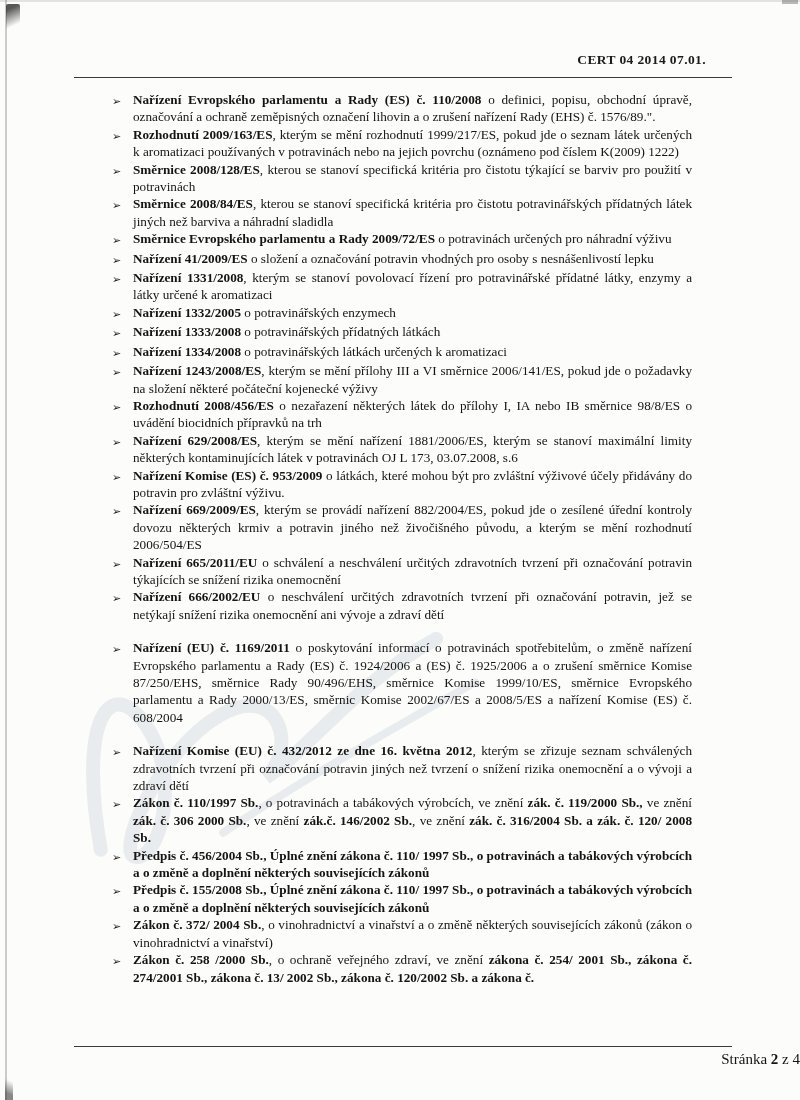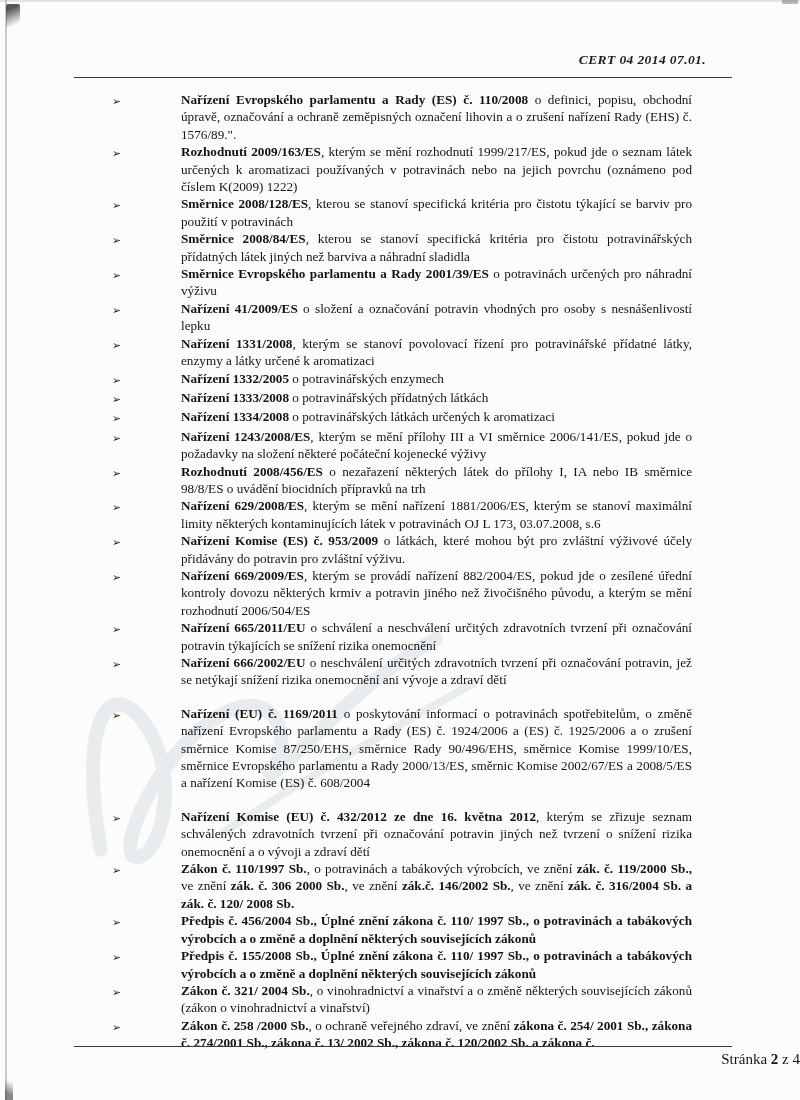--- a/index.html
+++ b/index.html
@@ -13,32 +13,32 @@
   }
   
   .edge-left{position:absolute;left:5px;top:0;width:2px;height:1100px;background:#4a4a4a;opacity:.28;}
   .mark-topleft{position:absolute;left:6px;top:4px;width:14px;height:30px;background:linear-gradient(155deg,#2e2e2e 18%,rgba(60,60,60,0) 70%);opacity:.8;border-radius:2px;}
   .mark-bottomleft{position:absolute;left:5px;top:1078px;width:8px;height:22px;background:linear-gradient(25deg,#3a3a3a 30%,rgba(60,60,60,0) 85%);opacity:.6;}
   .mark-topright{position:absolute;right:2px;top:0;width:16px;height:4px;background:#555;opacity:.4;}
   .edge-top{position:absolute;left:0;top:0;width:100%;height:2px;background:#777;opacity:.18;}
 
   .doc-ref{
     position:absolute;top:52px;right:94px;
-    font-style:italic;font-weight:bold;font-size:13.5px;letter-spacing:.4px;color:#1c1c1c;
+    font-weight:bold;font-size:13.5px;letter-spacing:.4px;color:#1c1c1c;
   }
   .header-rule{position:absolute;top:77px;left:74px;right:68px;border-top:1.6px solid #3a3a3a;}
 
   .content{
     position:absolute;top:91px;left:112px;width:580px;
     font-size:13.2px;line-height:17.4px;color:#141414;
   }
   .item{display:flex;}
   .item.gap{margin-top:16px;}
   .bullet{flex:0 0 21px;font-size:11px;padding-top:2px;color:#1a1a1a;font-family:"DejaVu Sans", sans-serif;}
-  .body-text{flex:1;text-align:justify;margin-left:48px;}
+  .body-text{flex:1;text-align:justify;}
   .bold{font-weight:bold;}
 
   .watermark{
     position:absolute;left:30px;top:560px;width:460px;height:300px;
     transform:rotate(-22deg);opacity:.14;pointer-events:none;
   }
 
   .footer-rule{position:absolute;left:74px;right:68px;top:1046px;border-top:1.4px solid #3a3a3a;}
   .footer{
     position:absolute;top:1051px;left:0;width:100%;text-align:right;
@@ -76,21 +76,21 @@
       <div class="item">
         <span class="bullet">➢</span>
         <span class="body-text"><span class="bold">Směrnice 2008/128/ES</span><span>, kterou se stanoví specifická kritéria pro čistotu týkající se barviv pro použití v potravinách</span></span>
       </div>
       <div class="item">
         <span class="bullet">➢</span>
         <span class="body-text"><span class="bold">Směrnice 2008/84/ES</span><span>, kterou se stanoví specifická kritéria pro čistotu potravinářských přídatných látek jiných než barviva a náhradní sladidla</span></span>
       </div>
       <div class="item">
         <span class="bullet">➢</span>
-        <span class="body-text"><span class="bold">Směrnice Evropského parlamentu a Rady 2001/39/ES</span><span> o potravinách určených pro náhradní výživu</span></span>
+        <span class="body-text"><span class="bold">Směrnice Evropského parlamentu a Rady 2009/72/ES</span><span> o potravinách určených pro náhradní výživu</span></span>
       </div>
       <div class="item">
         <span class="bullet">➢</span>
         <span class="body-text"><span class="bold">Nařízení 41/2009/ES</span><span> o složení a označování potravin vhodných pro osoby s nesnášenlivostí lepku</span></span>
       </div>
       <div class="item">
         <span class="bullet">➢</span>
         <span class="body-text"><span class="bold">Nařízení 1331/2008</span><span>, kterým se stanoví povolovací řízení pro potravinářské přídatné látky, enzymy a látky určené k aromatizaci</span></span>
       </div>
       <div class="item">
@@ -148,21 +148,21 @@
       <div class="item">
         <span class="bullet">➢</span>
         <span class="body-text"><span class="bold">Předpis č. 456/2004 Sb., Úplné znění zákona č. 110/ 1997 Sb., o potravinách a tabákových výrobcích a o změně a doplnění některých souvisejících zákonů</span></span>
       </div>
       <div class="item">
         <span class="bullet">➢</span>
         <span class="body-text"><span class="bold">Předpis č. 155/2008 Sb., Úplné znění zákona č. 110/ 1997 Sb., o potravinách a tabákových výrobcích a o změně a doplnění některých souvisejících zákonů</span></span>
       </div>
       <div class="item">
         <span class="bullet">➢</span>
-        <span class="body-text"><span class="bold">Zákon č. 321/ 2004 Sb.</span><span>, o vinohradnictví a vinařství a o změně některých souvisejících zákonů (zákon o vinohradnictví a vinařství)</span></span>
+        <span class="body-text"><span class="bold">Zákon č. 372/ 2004 Sb.</span><span>, o vinohradnictví a vinařství a o změně některých souvisejících zákonů (zákon o vinohradnictví a vinařství)</span></span>
       </div>
       <div class="item">
         <span class="bullet">➢</span>
         <span class="body-text"><span class="bold">Zákon č. 258 /2000 Sb.</span><span>, o ochraně veřejného zdraví, ve znění </span><span class="bold">zákona č. 254/ 2001 Sb., zákona č. 274/2001 Sb., zákona č. 13/ 2002 Sb., zákona č. 120/2002 Sb. a zákona č.</span></span>
       </div>
     </div>
 
   <div class="footer-rule"></div>
   <div class="footer"><span>Stránka </span><span class="bold">2</span><span> z 4</span></div>
 

